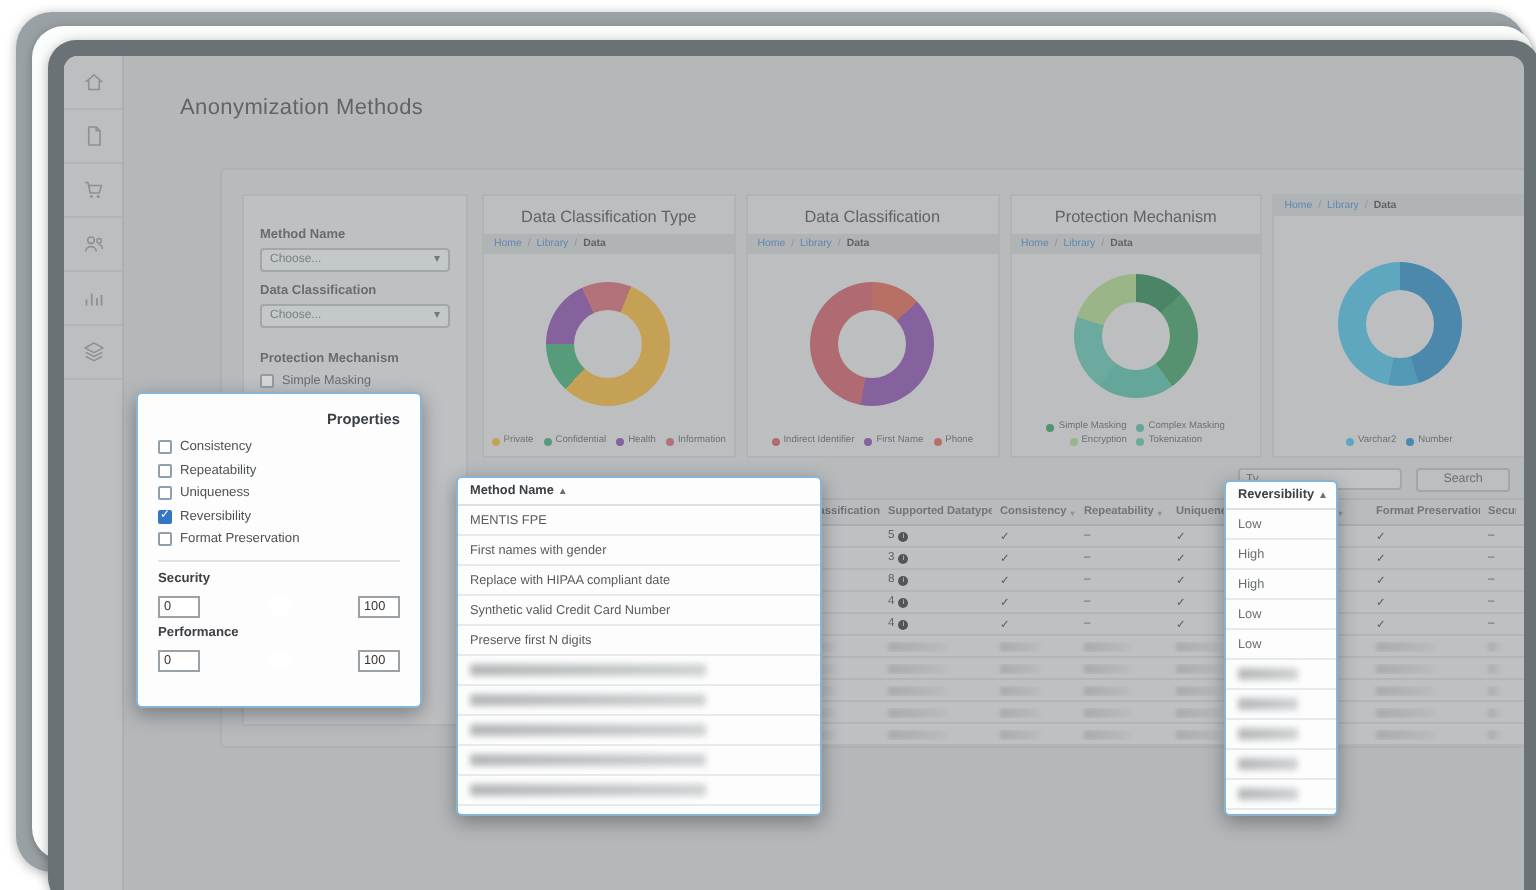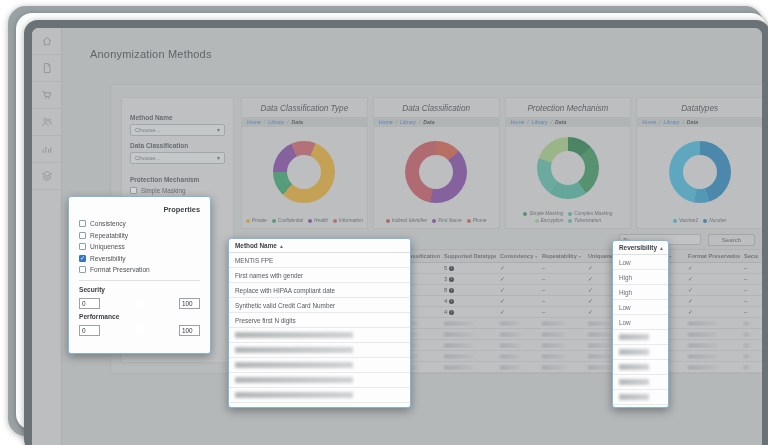--- a/index.html
+++ b/index.html
@@ -31,21 +31,21 @@
   .f-label { font-size:6.5px; font-weight:bold; color:#4d5256; margin:6px 0 3px; }
   .select { height:12px; background:#e3e5e6; border:1px solid #a9b0b4; border-radius:2px; display:flex; align-items:center; justify-content:space-between; padding:0 4px; margin-bottom:4px; cursor:pointer; }
   .select .sel-text { font-size:6px; color:#6a7074; }
   .select .caret { font-size:6px; color:#5d6468; line-height:1; }
   .chk-row { display:flex; align-items:center; gap:4px; margin:4px 0; }
   .chk { width:7px; height:7px; background:#fff; border:1px solid #8fa0ad; border-radius:1px; flex:0 0 auto; cursor:pointer; display:flex; align-items:center; justify-content:center; }
   .chk.checked { background:#3576c4; border-color:#3576c4; color:#fff; font-size:6px; line-height:6px; }
   .chk-label { font-size:6.3px; color:#4d5256; white-space:nowrap; }
 
   
-  .charts { position:absolute; left:130px; top:12px; right:14px; height:132px; display:flex; gap:5px;font-style:italic; }
+  .charts { position:absolute; left:130px; top:12px; right:14px; height:132px; display:flex; gap:5px; }
   .chart-panel { flex:1 1 0; background:#d4d6d7; border:1px solid #c2c5c6; display:flex; flex-direction:column; overflow:hidden; }
   .chart-title { text-align:center; font-size:8.2px; color:#3d4246; padding:6px 2px 4px; }
   .crumbs { height:10px; background:#c2c5c6; display:flex; align-items:center; gap:3px; padding:0 5px; font-size:5.2px; }
   .crumb-link { color:#3a7abf; cursor:pointer; }
   .crumb-sep { color:#8a8f93; }
   .crumb-current { color:#3d4246; font-weight:bold; }
   .donut-wrap { flex:1; display:flex; align-items:center; justify-content:center; }
   .donut { width:62px; height:62px; border-radius:50%; position:relative; }
   .donut::after { content:""; position:absolute; inset:14px; background:#d4d6d7; border-radius:50%; }
   .legend { display:flex; flex-wrap:wrap; justify-content:center; gap:2px 5px; padding:2px 3px 5px; }
@@ -270,21 +270,20 @@
                     <span class="legend-dot" style="background: rgb(157, 201, 126);"></span>
                     <span class="legend-label">Encryption</span>
                   </span>
                   <span class="legend-item">
                     <span class="legend-dot" style="background: rgb(83, 179, 162);"></span>
                     <span class="legend-label">Tokenization</span>
                   </span>
                 </div>
               </div>
               <div class="chart-panel">
-                <div class="chart-title">Datatypes</div>
                 <div class="crumbs">
                   <span class="crumb-link">Home</span>
                   <span class="crumb-sep">/</span>
                   <span class="crumb-link">Library</span>
                   <span class="crumb-sep">/</span>
                   <span class="crumb-current">Data</span>
                 </div>
                 <div class="donut-wrap">
                   <div class="donut" style="background: conic-gradient(rgb(31, 127, 181) 0%, rgb(31, 127, 181) 45%, rgb(42, 152, 198) 45%, rgb(42, 152, 198) 53%, rgb(60, 176, 214) 53%, rgb(60, 176, 214) 100%);"></div>
                 </div>

